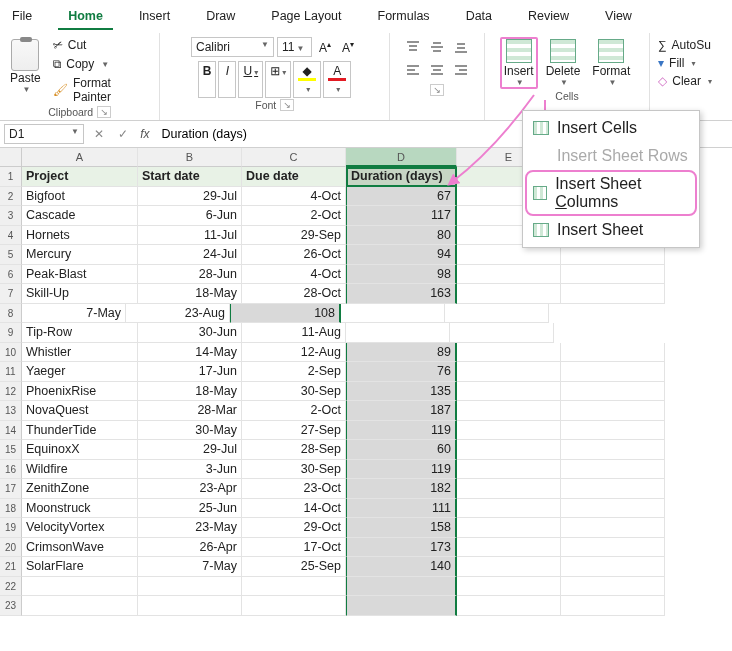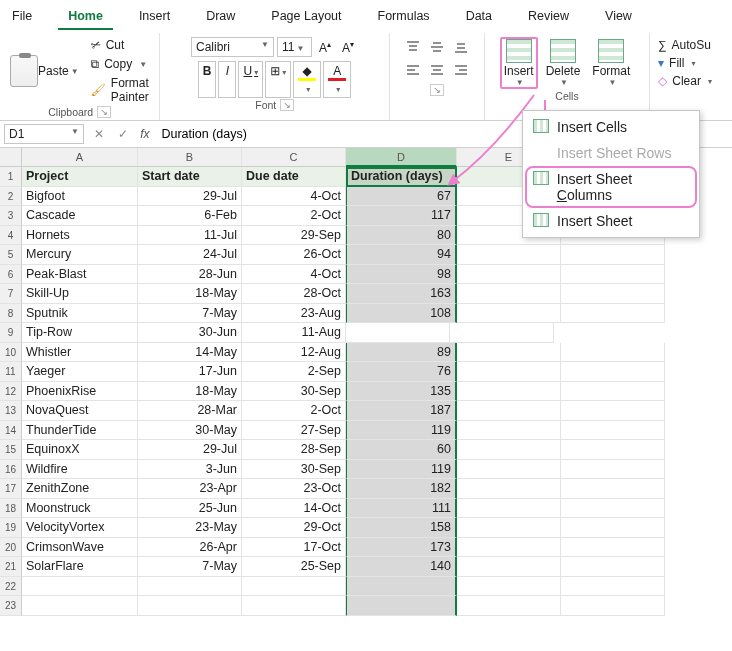--- a/index.html
+++ b/index.html
@@ -5,21 +5,21 @@
 *{margin:0;padding:0;box-sizing:border-box;font-family:"Segoe UI",Arial,sans-serif}
 body{background:#fff;font-size:12px;color:#222;width:732px;height:651px;overflow:hidden;position:relative}
 .menubar{display:flex;gap:16px;padding:4px 2px 0;font-size:12.5px}
 .menuitem{padding:5px 10px;cursor:pointer}
 .menuitem.active{border-bottom:2px solid #107c41;color:#107c41;font-weight:600}
 .ribbon{display:flex;border-bottom:1px solid #d0d0d0;padding:3px 0 0}
 .group{border-right:1px solid #e1e1e1;padding:4px 6px 2px;display:flex;flex-direction:column;align-items:center;position:relative}
 .group-label{font-size:10.5px;color:#555;text-align:center;margin-top:1px;display:flex;align-items:center;justify-content:center;gap:4px;width:100%}
 .clipboard{width:160px}
 .clip-row{display:flex;gap:6px}
-.paste-btn{display:flex;flex-direction:row;align-items:center;padding:2px 4px;cursor:pointer}
+.paste-btn{display:flex;flex-direction:column;align-items:center;padding:2px 4px;cursor:pointer}
 .paste-ico{width:28px;height:32px;border:1px solid #aaa;border-radius:3px;background:linear-gradient(#f8f8f8,#eee);position:relative}
 .paste-ico::before{content:"";position:absolute;top:-3px;left:8px;width:12px;height:5px;background:#888;border-radius:2px}
 .clip-col{display:flex;flex-direction:column;gap:3px;font-size:12px}
 .clip-item{display:flex;align-items:center;gap:5px;cursor:pointer;padding:1px 2px}
 .drop{font-size:8px;color:#666;margin-left:2px}
 .font-group{width:230px}
 .font-row1{display:flex;gap:3px;align-items:center;margin-bottom:4px}
 .font-sel{border:1px solid #c6c6c6;padding:2px 4px;font-size:12px;background:#fff}
 .font-name{width:83px}
 .font-size{width:35px}
@@ -53,21 +53,21 @@
 .colhdr.sel{background:#b8d8c0;border-bottom:2px solid #107c41}
 .cA{width:116px}.cB{width:104px}.cC{width:104px}.cD{width:111px}.cE{width:104px}.cF{width:104px}
 .datarow{display:flex;height:19.5px}
 .cell{border-right:1px solid #e3e3e3;border-bottom:1px solid #e3e3e3;padding:0 4px;font-size:12.5px;line-height:19px;overflow:hidden;white-space:nowrap}
 .hdr-row .cell{background:#e8f2e6;font-weight:bold}
 .sel-col{background:#d9d9d9;border-right:2px solid #107c41;border-left:1px solid #107c41}
 .hdr-row .sel-col{background:#c7d5c4}
 .right{text-align:right}
 .active-cell{outline:2px solid #107c41;outline-offset:-2px}
 .context-menu{position:absolute;top:110px;left:522px;width:178px;background:#fff;border:1px solid #c6c6c6;box-shadow:2px 2px 6px rgba(0,0,0,.2);z-index:50;padding:3px 2px}
-.ctx-item{display:flex;gap:8px;padding:5px 8px;font-size:14px;cursor:pointer}
+.ctx-item{display:flex;align-items:center;gap:8px;padding:5px 8px;font-size:16px;cursor:pointer}
 .ctx-item.dis{color:#aaa}
 .ctx-item.hl{border:2px solid #ed7fcf;border-radius:8px;padding:3px 6px}
 .ctx-ico{width:16px;height:14px;border:1px solid #6a8;background:repeating-linear-gradient(90deg,#cfe8d6,#cfe8d6 3px,#fff 3px,#fff 6px)}
 .arrow{position:absolute;z-index:40;pointer-events:none}
 svg.al-lines{stroke:#555;stroke-width:1.3}
 .scissors{display:inline-block;transform:rotate(-20deg)}
 </style>
 </head>
 <body>
 
@@ -283,21 +283,21 @@
         <div class="datarow ">
           <div class="cell cA">Bigfoot</div>
           <div class="cell cB right">29-Jul</div>
           <div class="cell cC right">4-Oct</div>
           <div class="cell cD sel-col right">67</div>
           <div class="cell cE"></div>
           <div class="cell cF"></div>
         </div>
         <div class="datarow ">
           <div class="cell cA">Cascade</div>
-          <div class="cell cB right">6-Feb</div>
+          <div class="cell cB right">6-Jun</div>
           <div class="cell cC right">2-Oct</div>
           <div class="cell cD sel-col right">117</div>
           <div class="cell cE"></div>
           <div class="cell cF"></div>
         </div>
         <div class="datarow ">
           <div class="cell cA">Hornets</div>
           <div class="cell cB right">11-Jul</div>
           <div class="cell cC right">29-Sep</div>
           <div class="cell cD sel-col right">80</div>
@@ -322,21 +322,20 @@
         </div>
         <div class="datarow ">
           <div class="cell cA">Skill-Up</div>
           <div class="cell cB right">18-May</div>
           <div class="cell cC right">28-Oct</div>
           <div class="cell cD sel-col right">163</div>
           <div class="cell cE"></div>
           <div class="cell cF"></div>
         </div>
         <div class="datarow ">
-          <div class="cell cA">Sputnik</div>
           <div class="cell cB right">7-May</div>
           <div class="cell cC right">23-Aug</div>
           <div class="cell cD sel-col right">108</div>
           <div class="cell cE"></div>
           <div class="cell cF"></div>
         </div>
         <div class="datarow ">
           <div class="cell cA">Tip-Row</div>
           <div class="cell cB right">30-Jun</div>
           <div class="cell cC right">11-Aug</div>

